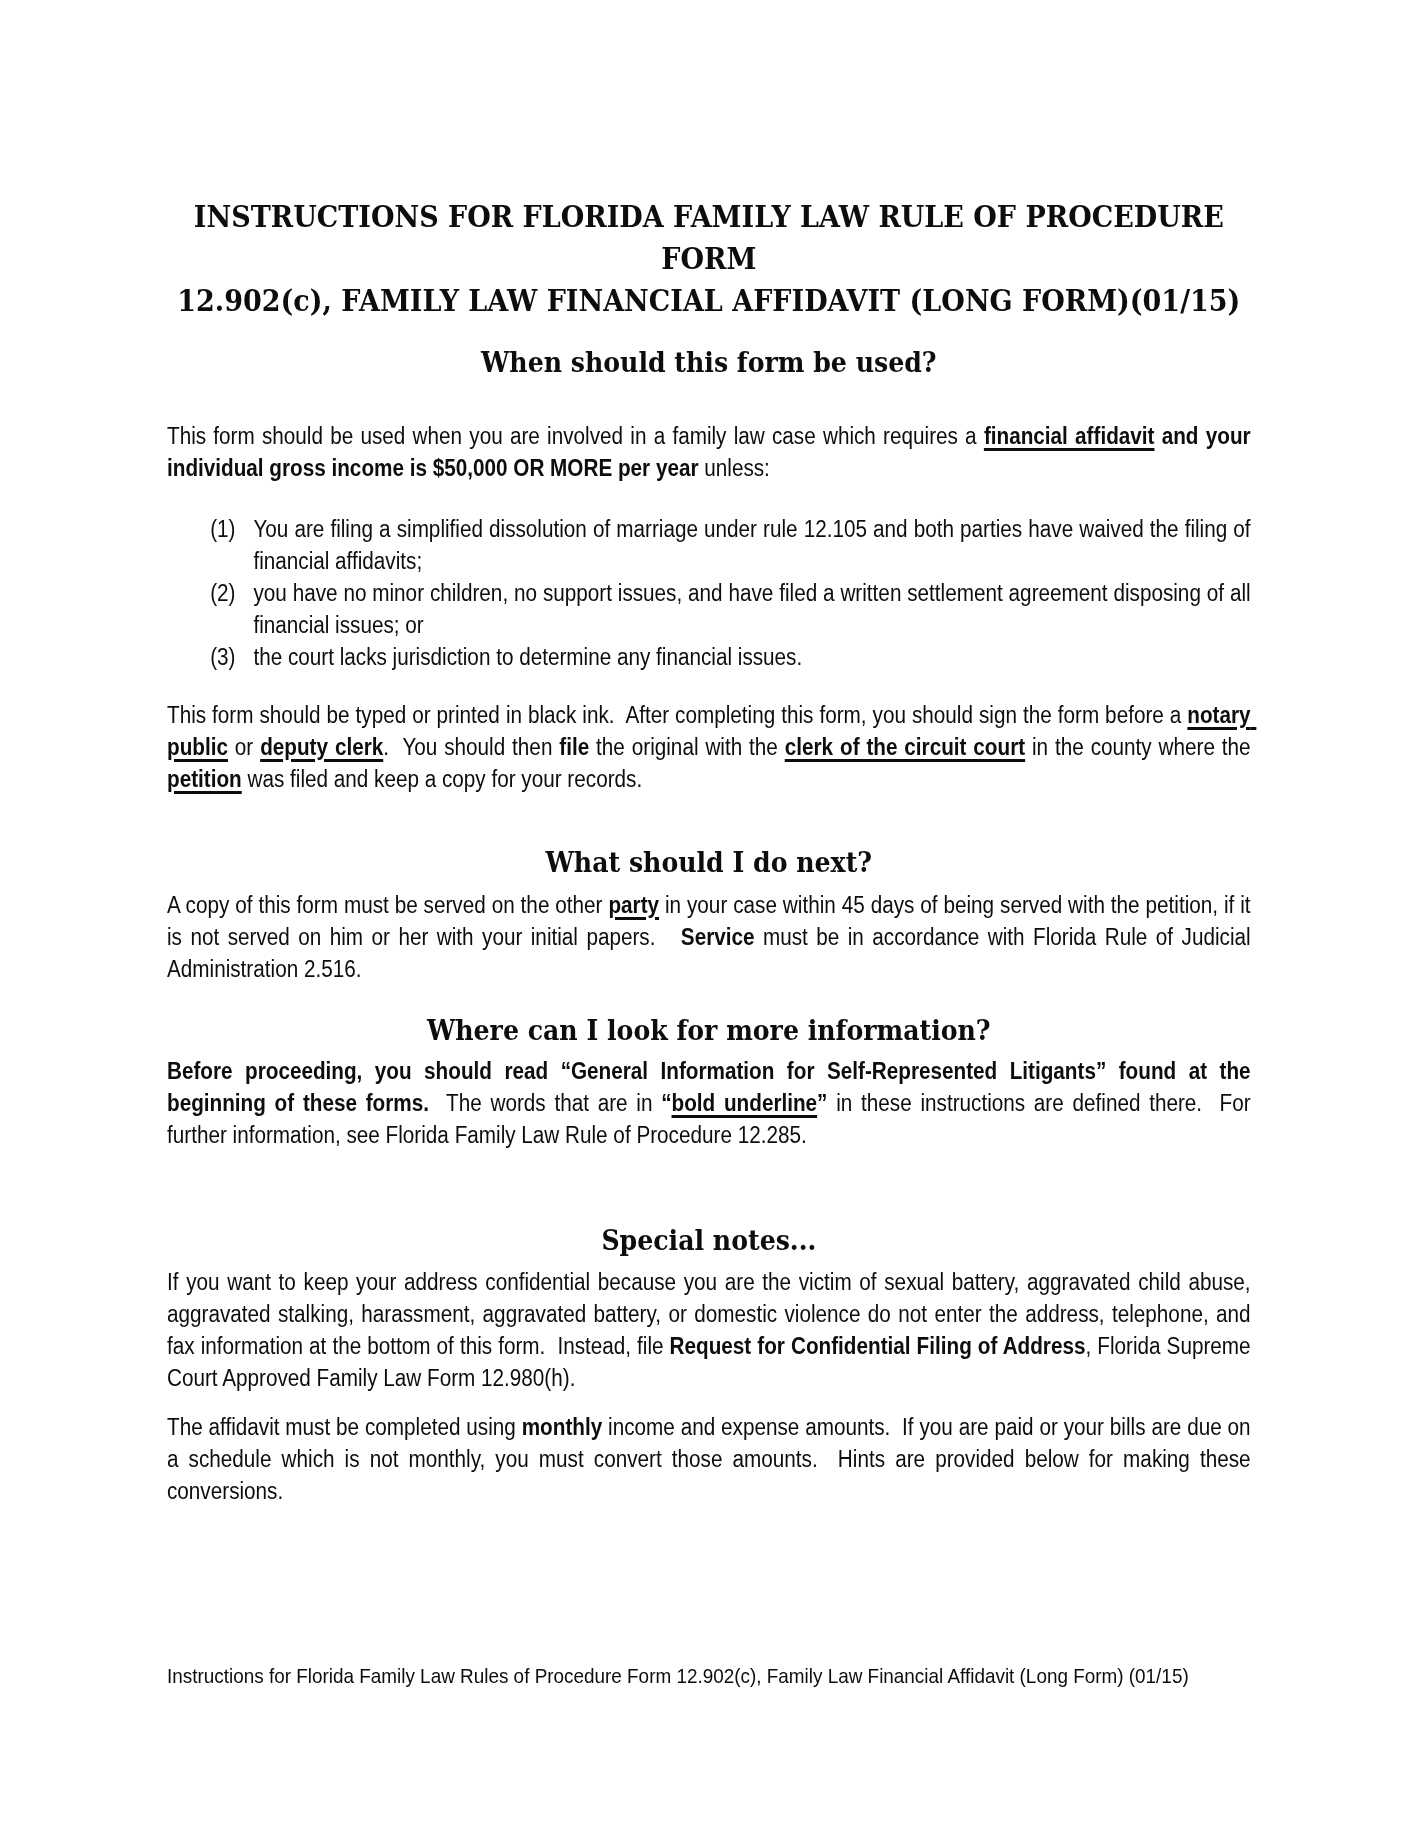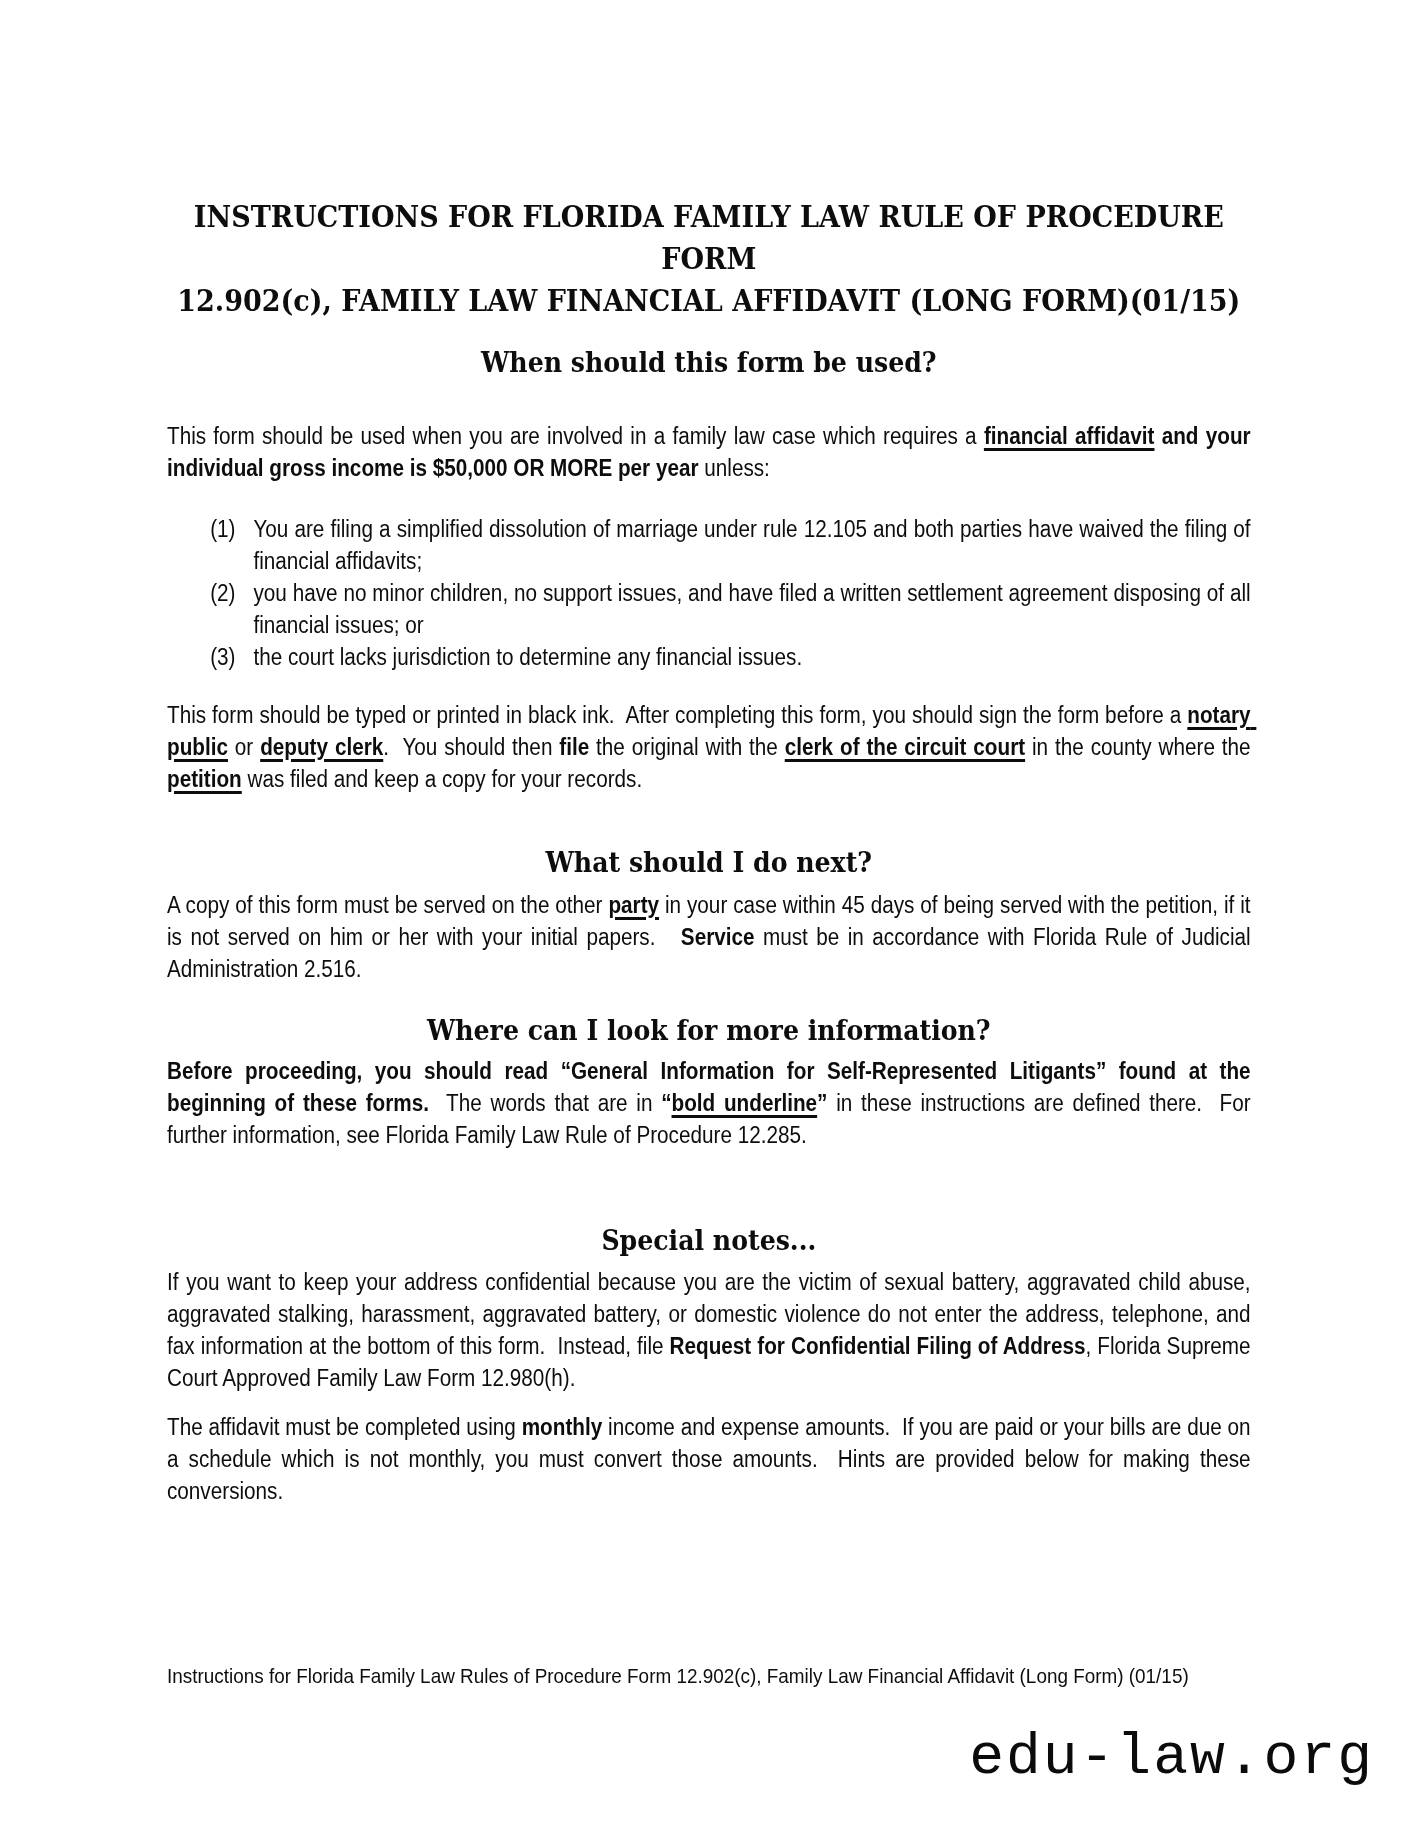--- a/index.html
+++ b/index.html
@@ -115,14 +115,13 @@
     <div class="h mt73">Special notes...</div>
 
     <div class="p mt8"><span>If you want to keep your address confidential because you are the victim of sexual battery, aggravated child abuse, aggravated stalking, harassment, aggravated battery, or domestic violence do not enter the address, telephone, and fax information at the bottom of this form.  Instead, file </span><span class="b">Request for Confidential Filing of Address</span><span>, Florida Supreme Court Approved Family Law Form 12.980(h).</span></div>
 
     <div class="p mt17"><span>The affidavit must be completed using </span><span class="b">monthly</span><span> income and expense amounts.  If you are paid or your bills are due on a schedule which is not monthly, you must convert those amounts.  Hints are provided below for making these conversions.</span></div>
 
     <div class="footer mt153">Instructions for Florida Family Law Rules of Procedure Form 12.902(c), Family Law Financial Affidavit (Long Form) (01/15)</div>
 
   </div>
 
-  <div class="watermark">edu-law.org</div>
 </div>
 
 </body></html>

